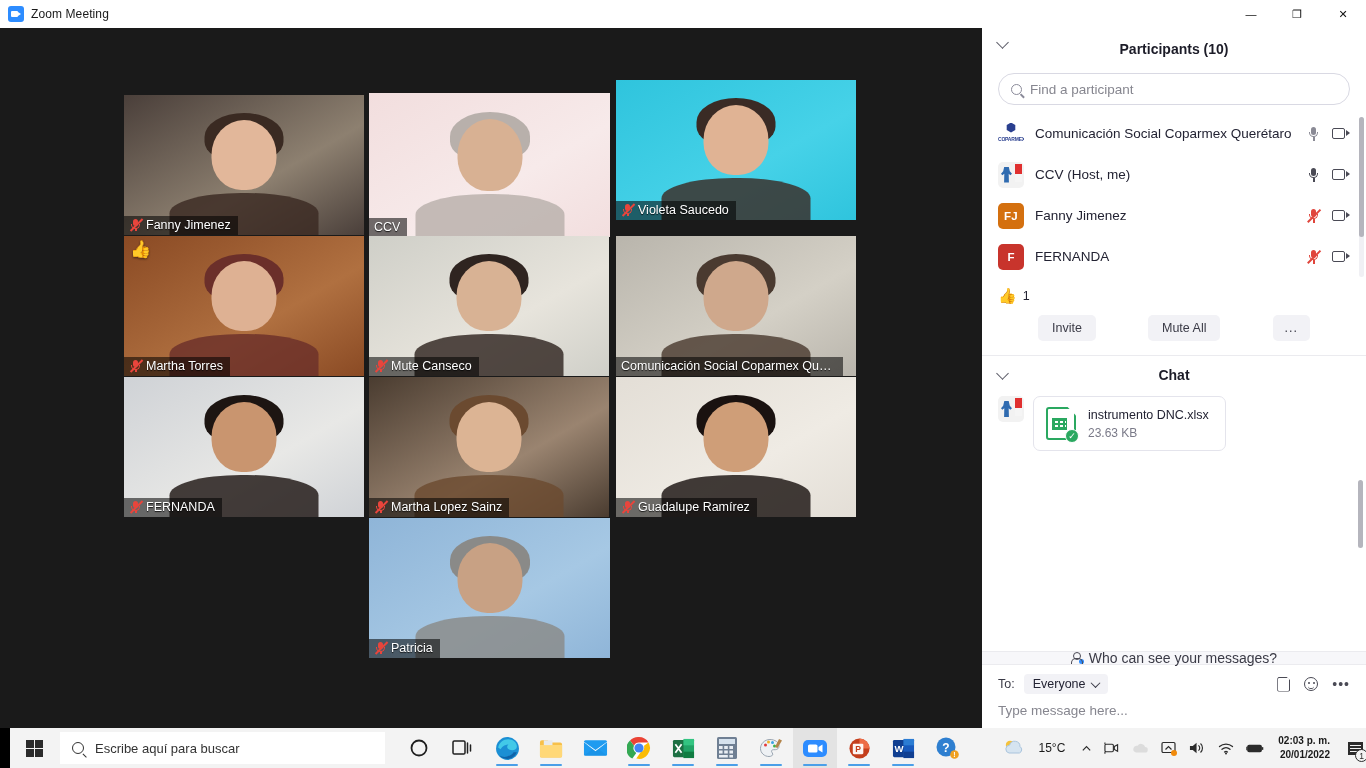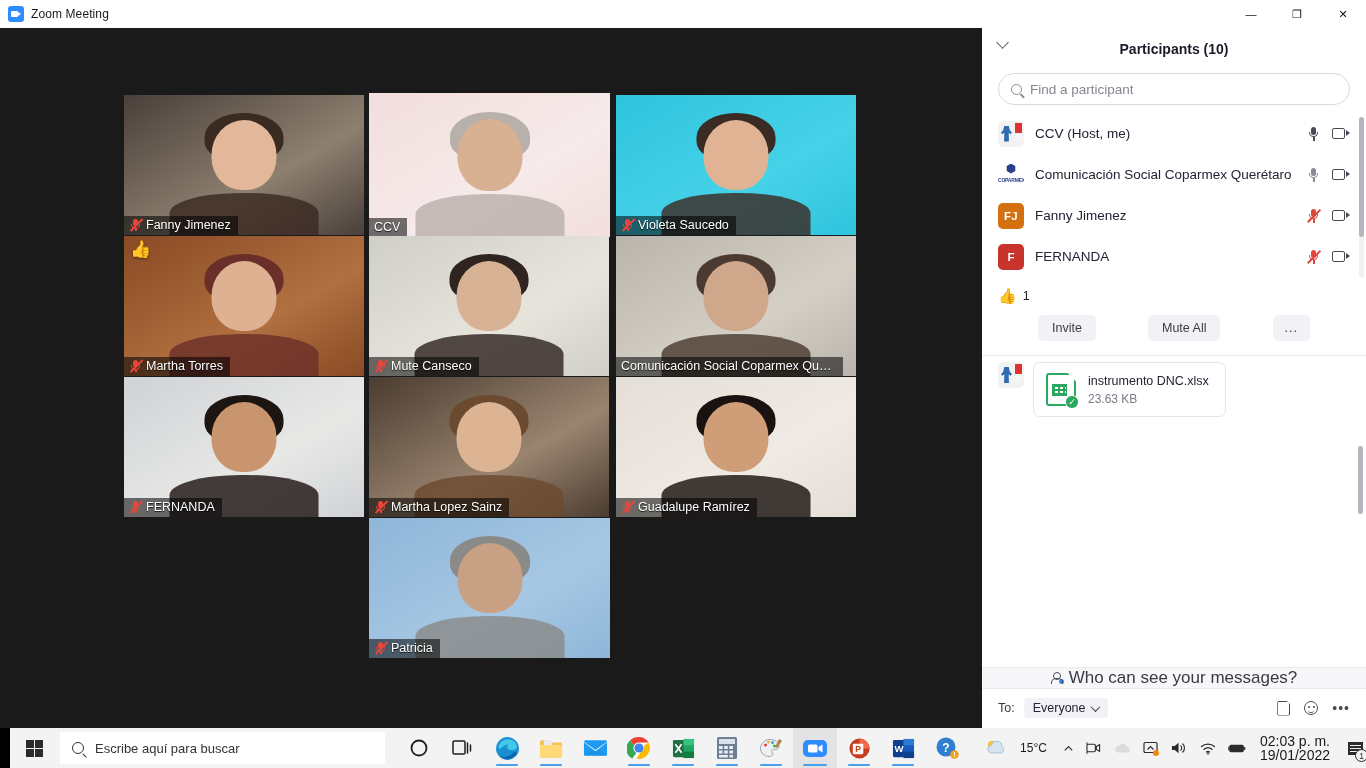--- a/index.html
+++ b/index.html
@@ -295,23 +295,23 @@
   .bubble {
     background: #f2f2f6; border-radius: 8px; padding: 9px 13px;
     font-size: 13.5px; color: #232333; line-height: 1.32; max-width: 248px;
   }
   .chat-scroll {
     position: absolute; right: 3px; top: 90px; width: 5px; height: 68px;
     background: #b5b5bd; border-radius: 3px;
   }
 
   .whocan {
-    height: 22px; display: flex; align-items: center; justify-content: center; gap: 6px;
+    height: 14px; display: flex; align-items: center; justify-content: center; gap: 6px;
     background: #f7f7fa; border-top: 1px solid #ebebef; border-bottom: 1px solid #ebebef;
-    font-size: 17px; color: #3a3a46; flex: 0 0 auto; cursor: pointer;
+    font-size: 14px; color: #3a3a46; flex: 0 0 auto; cursor: pointer;
   }
   .whocan .pic {
     width: 12px; height: 12px; position: relative;
   }
   .whocan .pic::before {
     content: ""; position: absolute; left: 2px; top: 0; width: 6px; height: 6px;
     border: 1.4px solid #4a4a55; border-radius: 50%;
   }
   .whocan .pic::after {
     content: ""; position: absolute; left: 0; bottom: 0; width: 10px; height: 5px;
@@ -373,21 +373,21 @@
     content:""; position:absolute; bottom:2px; left:11px; width:22px; height:2.5px;
     background:#4a9fe8; border-radius:2px;
   }
   .tapp.focus { background: #e3e3e3; }
   .tapp.focus::after { background:#4a9fe8; width:24px; left:10px; }
 
   .tray {
     margin-left: auto; display: flex; align-items: center; gap: 0; height: 40px; padding-right: 6px;
   }
   .tray-item { padding: 0 6px; display:flex; align-items:center; justify-content:center; height:40px; }
-  .tray-clock { text-align: center; font-size: 14px; color: #1a1a1a; line-height: 14px; padding: 0 10px 0 8px; }
+  .tray-clock { text-align: right; font-size: 10px; color: #1a1a1a; line-height: 14px; padding: 0 10px 0 8px; font-weight: bold; }
   .notif {
     width: 30px; height: 40px; display:flex; align-items:center; justify-content:center; position: relative;
   }
   .notif .sq { width: 15px; height: 13px; background: #2b2b2b; position: relative; }
   .notif .sq::before { content:""; position:absolute; left:2px; top:3px; width:11px; height:1.4px; background:#f3f3f3; box-shadow:0 3px 0 #f3f3f3,0 6px 0 #f3f3f3; }
   .notif .badge {
     position: absolute; right: 2px; bottom: 6px; width: 13px; height: 13px;
     border: 1.4px solid #2b2b2b; border-radius: 50%; background: #f3f3f3;
     font-size: 8.5px; color: #2b2b2b; display:flex; align-items:center; justify-content:center;
   }
@@ -425,21 +425,21 @@
     <div class="tile active" style="left: 369px; top: 65px; width: 241px; height: 144px;">
       <div class="vid" style="background: linear-gradient(150deg, rgb(242, 222, 222) 0%, rgb(247, 234, 234) 60%, rgb(242, 222, 222) 100%);">
         <div style="position: absolute; left: 50%; top: 13%; transform: translateX(-50%); width: 80px; height: 49px; border-radius: 50% 50% 40% 40%; background: rgb(184, 176, 171);"></div>
         <div style="position: absolute; left: 50%; top: 18%; transform: translateX(-50%); width: 65px; height: 72px; border-radius: 50% 50% 46% 46%; background: rgb(216, 177, 147);"></div>
         <div style="position: absolute; left: 50%; bottom: 0px; transform: translateX(-50%); width: 149px; height: 43px; border-radius: 48% 48% 0px 0px; background: rgb(184, 176, 171); opacity: 0.82;"></div>
       </div>
       <div class="namebar">
         <span class="nm">CCV</span>
       </div>
     </div>
-    <div class="tile" style="left: 616px; top: 67px; width: 240px; height: 140px;">
+    <div class="tile" style="left: 616px; top: 52px; width: 240px; height: 140px;">
       <div class="vid" style="background: linear-gradient(150deg, rgb(47, 196, 221) 0%, rgb(70, 210, 232) 60%, rgb(47, 196, 221) 100%);">
         <div style="position: absolute; left: 50%; top: 13%; transform: translateX(-50%); width: 79px; height: 48px; border-radius: 50% 50% 40% 40%; background: rgb(58, 43, 37);"></div>
         <div style="position: absolute; left: 50%; top: 18%; transform: translateX(-50%); width: 65px; height: 70px; border-radius: 50% 50% 46% 46%; background: rgb(224, 179, 148);"></div>
         <div style="position: absolute; left: 50%; bottom: 0px; transform: translateX(-50%); width: 149px; height: 42px; border-radius: 48% 48% 0px 0px; background: rgb(58, 43, 37); opacity: 0.82;"></div>
       </div>
       <div class="namebar">
         <span class="micmute">
           <span class="body"></span>
           <span class="arc"></span>
           <span class="stem"></span>
@@ -568,42 +568,42 @@
     <div class="search-box">
       <span class="mag"></span>
       <input type="text" placeholder="Find a participant" style="">
     </div>
   </div>
 
   <div class="plist" id="plist">
     <div class="plist-track"></div>
     <div class="plist-scroll"></div>
   <div class="prow">
-        <span class="avatar img1"></span>
-        <span class="pname">CCV (Host, me)</span>
+        <span class="avatar logo">
+          <span class="hex"></span>
+          <span class="wd">COPARMEX</span>
+        </span>
+        <span class="pname">Comunicación Social Coparmex Querétaro</span>
         <span class="picons">
-          <span class="ic-mic on">
+          <span class="ic-mic on2">
             <span class="b"></span>
             <span class="a"></span>
             <span class="s"></span>
           </span>
           <span class="ic-cam">
             <span class="box"></span>
             <span class="tri"></span>
           </span>
         </span>
       </div>
       <div class="prow">
-        <span class="avatar logo">
-          <span class="hex"></span>
-          <span class="wd">COPARMEX</span>
-        </span>
-        <span class="pname">Comunicación Social Coparmex Querétaro</span>
+        <span class="avatar img1"></span>
+        <span class="pname">CCV (Host, me)</span>
         <span class="picons">
-          <span class="ic-mic on2">
+          <span class="ic-mic on">
             <span class="b"></span>
             <span class="a"></span>
             <span class="s"></span>
           </span>
           <span class="ic-cam">
             <span class="box"></span>
             <span class="tri"></span>
           </span>
         </span>
       </div>
@@ -643,20 +643,24 @@
     <span class="emo">👍</span>
     <span class="cnt">1</span>
   </div>
 
   <div class="btn-row">
     <button class="pbtn">Invite</button>
     <button class="pbtn">Mute All</button>
     <button class="pbtn dots">...</button>
   </div>
 
+  <div class="chat-head">
+    <span class="chev"></span>
+    <span class="ttl">Chat</span>
+  </div>
 
   <div class="chat-body">
     <div class="chat-scroll"></div>
 
     <div class="chat-msg">
       <span class="avatar img1 chat-av"></span>
       <div class="filecard">
         <div class="xls">
           <span class="pg"></span>
             <span class="grid"></span>
@@ -684,20 +688,21 @@
       <span class="to-sel">
         <span>Everyone</span>
         <span class="cv"></span>
       </span>
       <span class="foot-icons">
         <span class="ic-file"></span>
         <span class="ic-emoji"></span>
         <span class="ic-more">•••</span>
       </span>
     </div>
+    <div class="type-ph">Type message here...</div>
   </div>
 </div>
 
 <div id="taskbar">
   <div class="start">
     <span class="winlogo">
         <i></i>
         <i></i>
         <i></i>
         <i></i>
@@ -863,20 +868,20 @@
     </span>
     <span class="tray-item">
       <svg width="18" height="11" viewBox="0 0 20 11">
           <rect x="2" y="2" width="15" height="7" rx="1.4" stroke="#2b2b2b" stroke-width="1.2" fill="#2b2b2b"></rect>
           <rect x="17.4" y="4" width="1.8" height="3" fill="#2b2b2b"></rect>
           <path d="M1 3.5v4" stroke="#2b2b2b" stroke-width="1.4"></path>
         </svg>
     </span>
     <span class="tray-clock">
       <div>02:03 p. m.</div>
-      <div>19/01/2022</div>
+      <div>20/01/2022</div>
     </span>
     <span class="notif">
       <span class="sq"></span>
       <span class="badge">1</span>
     </span>
   </div>
 </div>
 
 </body></html>

